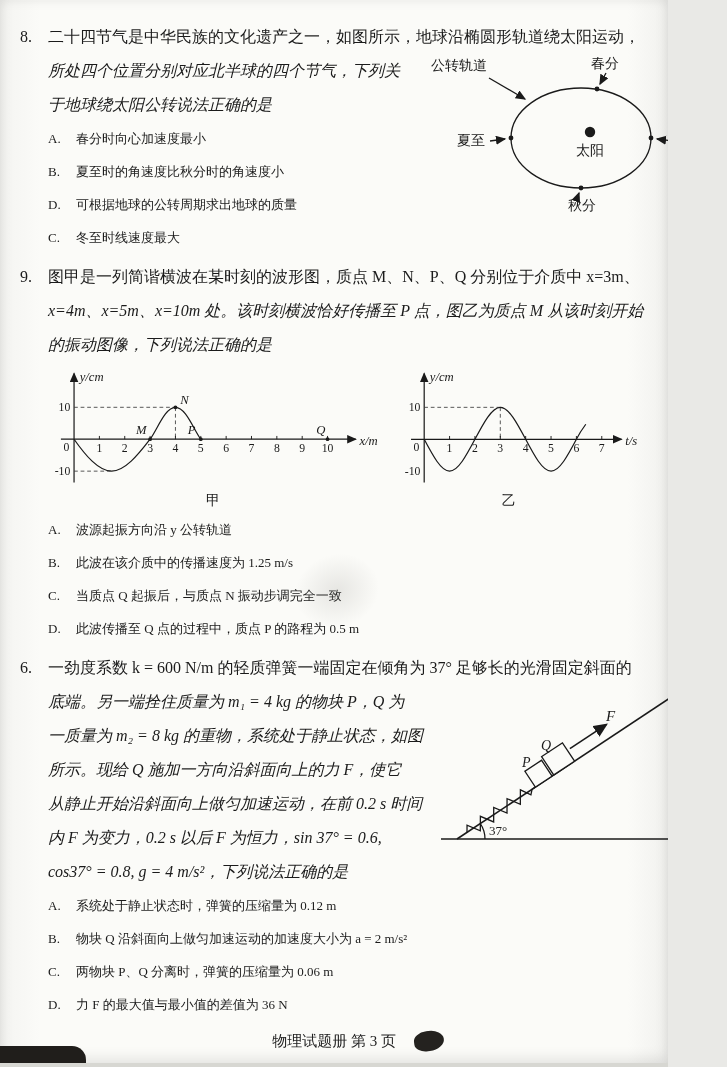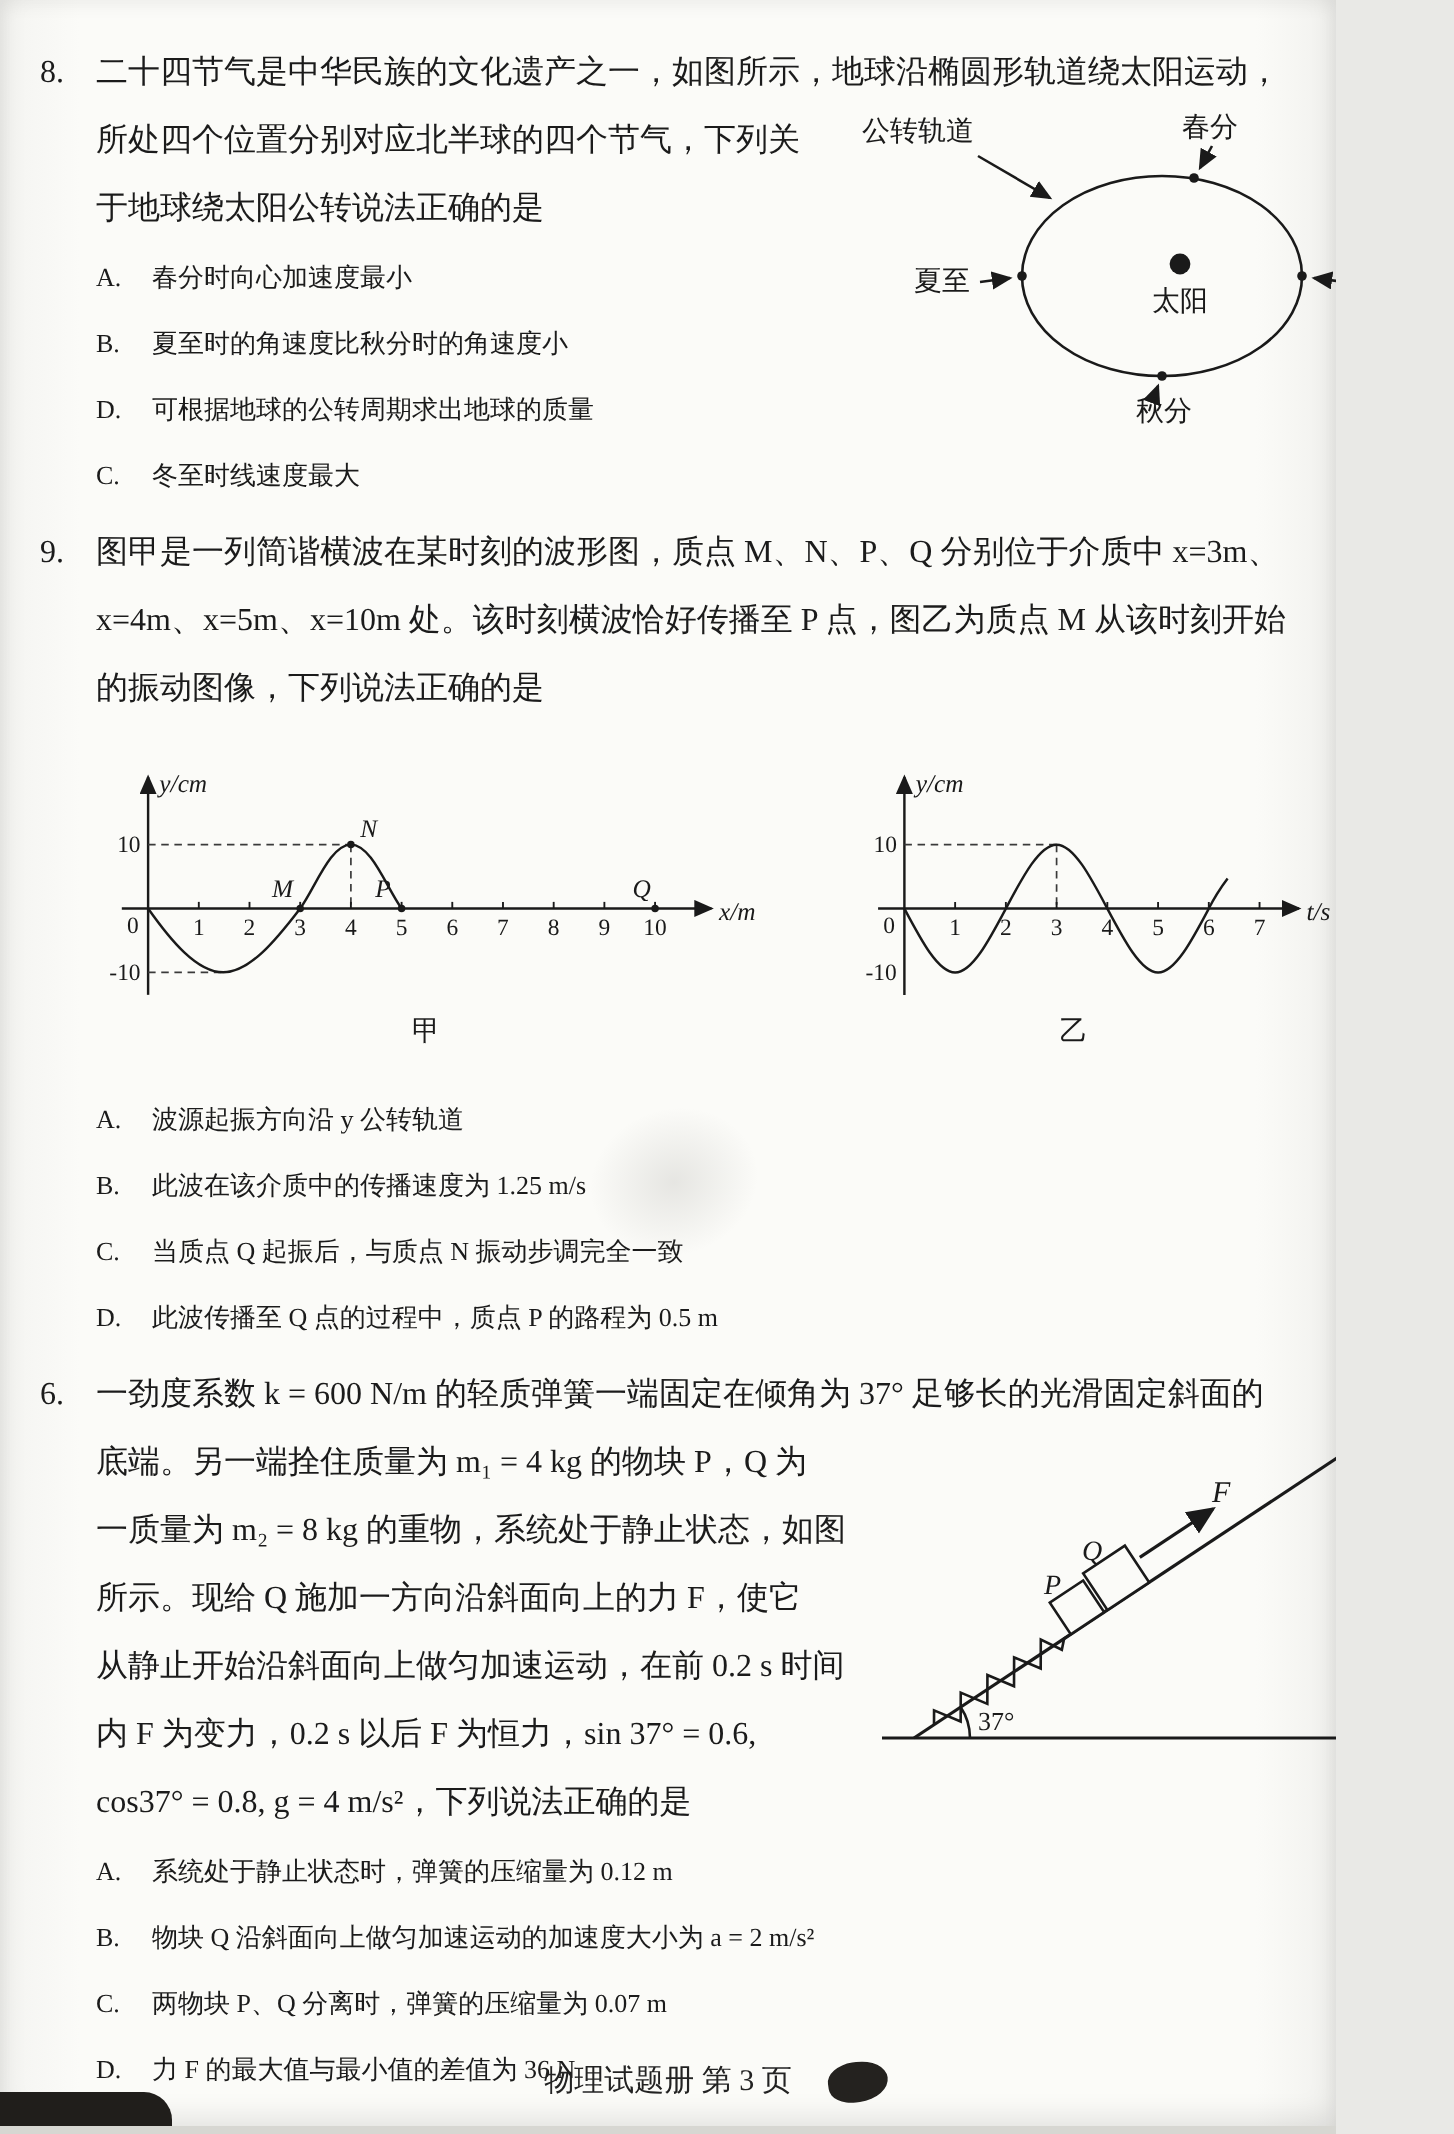--- a/index.html
+++ b/index.html
@@ -8,28 +8,28 @@
   .page {
     position:relative; width:668px; height:1067px; overflow:hidden;
     background:linear-gradient(90deg,#f4f4f1 0%,#fbfbf8 6%,#fbfbf8 94%,#f1f1ee 100%);
     color:#1b1b1b;
     box-shadow: inset 0 -8px 14px rgba(0,0,0,0.10), inset 0 4px 8px rgba(0,0,0,0.04);
   }
   .content { position:absolute; left:20px; top:20px; width:691px; }
   .q { position:relative; }
   .q + .q { margin-top:6px; }
   .line { font-size:16px; line-height:34px; white-space:nowrap; }
-  .cont { padding-left:28px; }
+  .cont { padding-left:28px;font-style:italic; }
   .qnum { display:inline-block; min-width:22px; margin-right:6px; }
   .opt { font-size:13px; line-height:33px; padding-left:28px; white-space:nowrap; }
   .opt .ol { display:inline-block; min-width:28px; }
   .diagram-abs { position:absolute; }
   .orbit-pos { top:34px; right:-4px; width:286px; height:158px; }
   .incline-pos { top:36px; right:-8px; width:282px; height:172px; }
-  .graph-row { display:flex; align-items:flex-end; gap:42px; padding-left:24px; margin:19px 0; }
+  .graph-row { display:flex; align-items:flex-end; gap:14px; padding-left:24px; margin:4px 0; }
   svg { display:block; }
   svg text { font-family:"Liberation Serif","DejaVu Serif",serif; fill:#1a1a1a; }
   .ln { stroke:#1a1a1a; stroke-width:1.3; fill:none; }
   .ln2 { stroke:#1a1a1a; stroke-width:1.6; fill:none; }
   .dash { stroke:#3a3a3a; stroke-width:0.9; fill:none; stroke-dasharray:4,3; }
   .tick { stroke:#1a1a1a; stroke-width:1; }
   .cjk14 { font-size:14px; }
   .num12 { font-size:12.5px; }
   .axl { font-size:13.5px; font-style:italic; }
   .ptl { font-size:13.5px; font-style:italic; }
@@ -198,21 +198,21 @@
       <div class="line"><span class="qnum">6.</span><span>一劲度系数 k = 600 N/m 的轻质弹簧一端固定在倾角为 37° 足够长的光滑固定斜面的</span></div>
       <div class="line cont">底端。另一端拴住质量为 m₁ = 4 kg 的物块 P，Q 为</div>
       <div class="line cont">一质量为 m₂ = 8 kg 的重物，系统处于静止状态，如图</div>
       <div class="line cont">所示。现给 Q 施加一方向沿斜面向上的力 F，使它</div>
       <div class="line cont">从静止开始沿斜面向上做匀加速运动，在前 0.2 s 时间</div>
       <div class="line cont">内 F 为变力，0.2 s 以后 F 为恒力，sin 37° = 0.6,</div>
       <div class="line cont">cos37° = 0.8, g = 4 m/s²，下列说法正确的是</div>
 
       <div class="opt"><span class="ol">A.</span><span>系统处于静止状态时，弹簧的压缩量为 0.12 m</span></div>
       <div class="opt"><span class="ol">B.</span><span>物块 Q 沿斜面向上做匀加速运动的加速度大小为 a = 2 m/s²</span></div>
-      <div class="opt"><span class="ol">C.</span><span>两物块 P、Q 分离时，弹簧的压缩量为 0.07 m</span></div>
+      <div class="opt"><span class="ol">C.</span><span>两物块 P、Q 分离时，弹簧的压缩量为 0.06 m</span></div>
       <div class="opt"><span class="ol">D.</span><span>力 F 的最大值与最小值的差值为 36 N</span></div>
 
       <div class="diagram-abs incline-pos">
         <svg viewBox="0 0 282 172" width="282" height="172">
           <defs>
             <marker id="ah4" orient="auto" markerWidth="10" markerHeight="9" refX="8" refY="4">
               <path d="M0,0 L9,4 L0,8 Z" fill="#1a1a1a"></path>
             </marker>
           </defs>
           <line x1="4" y1="152" x2="278" y2="152" class="ln2"></line>

